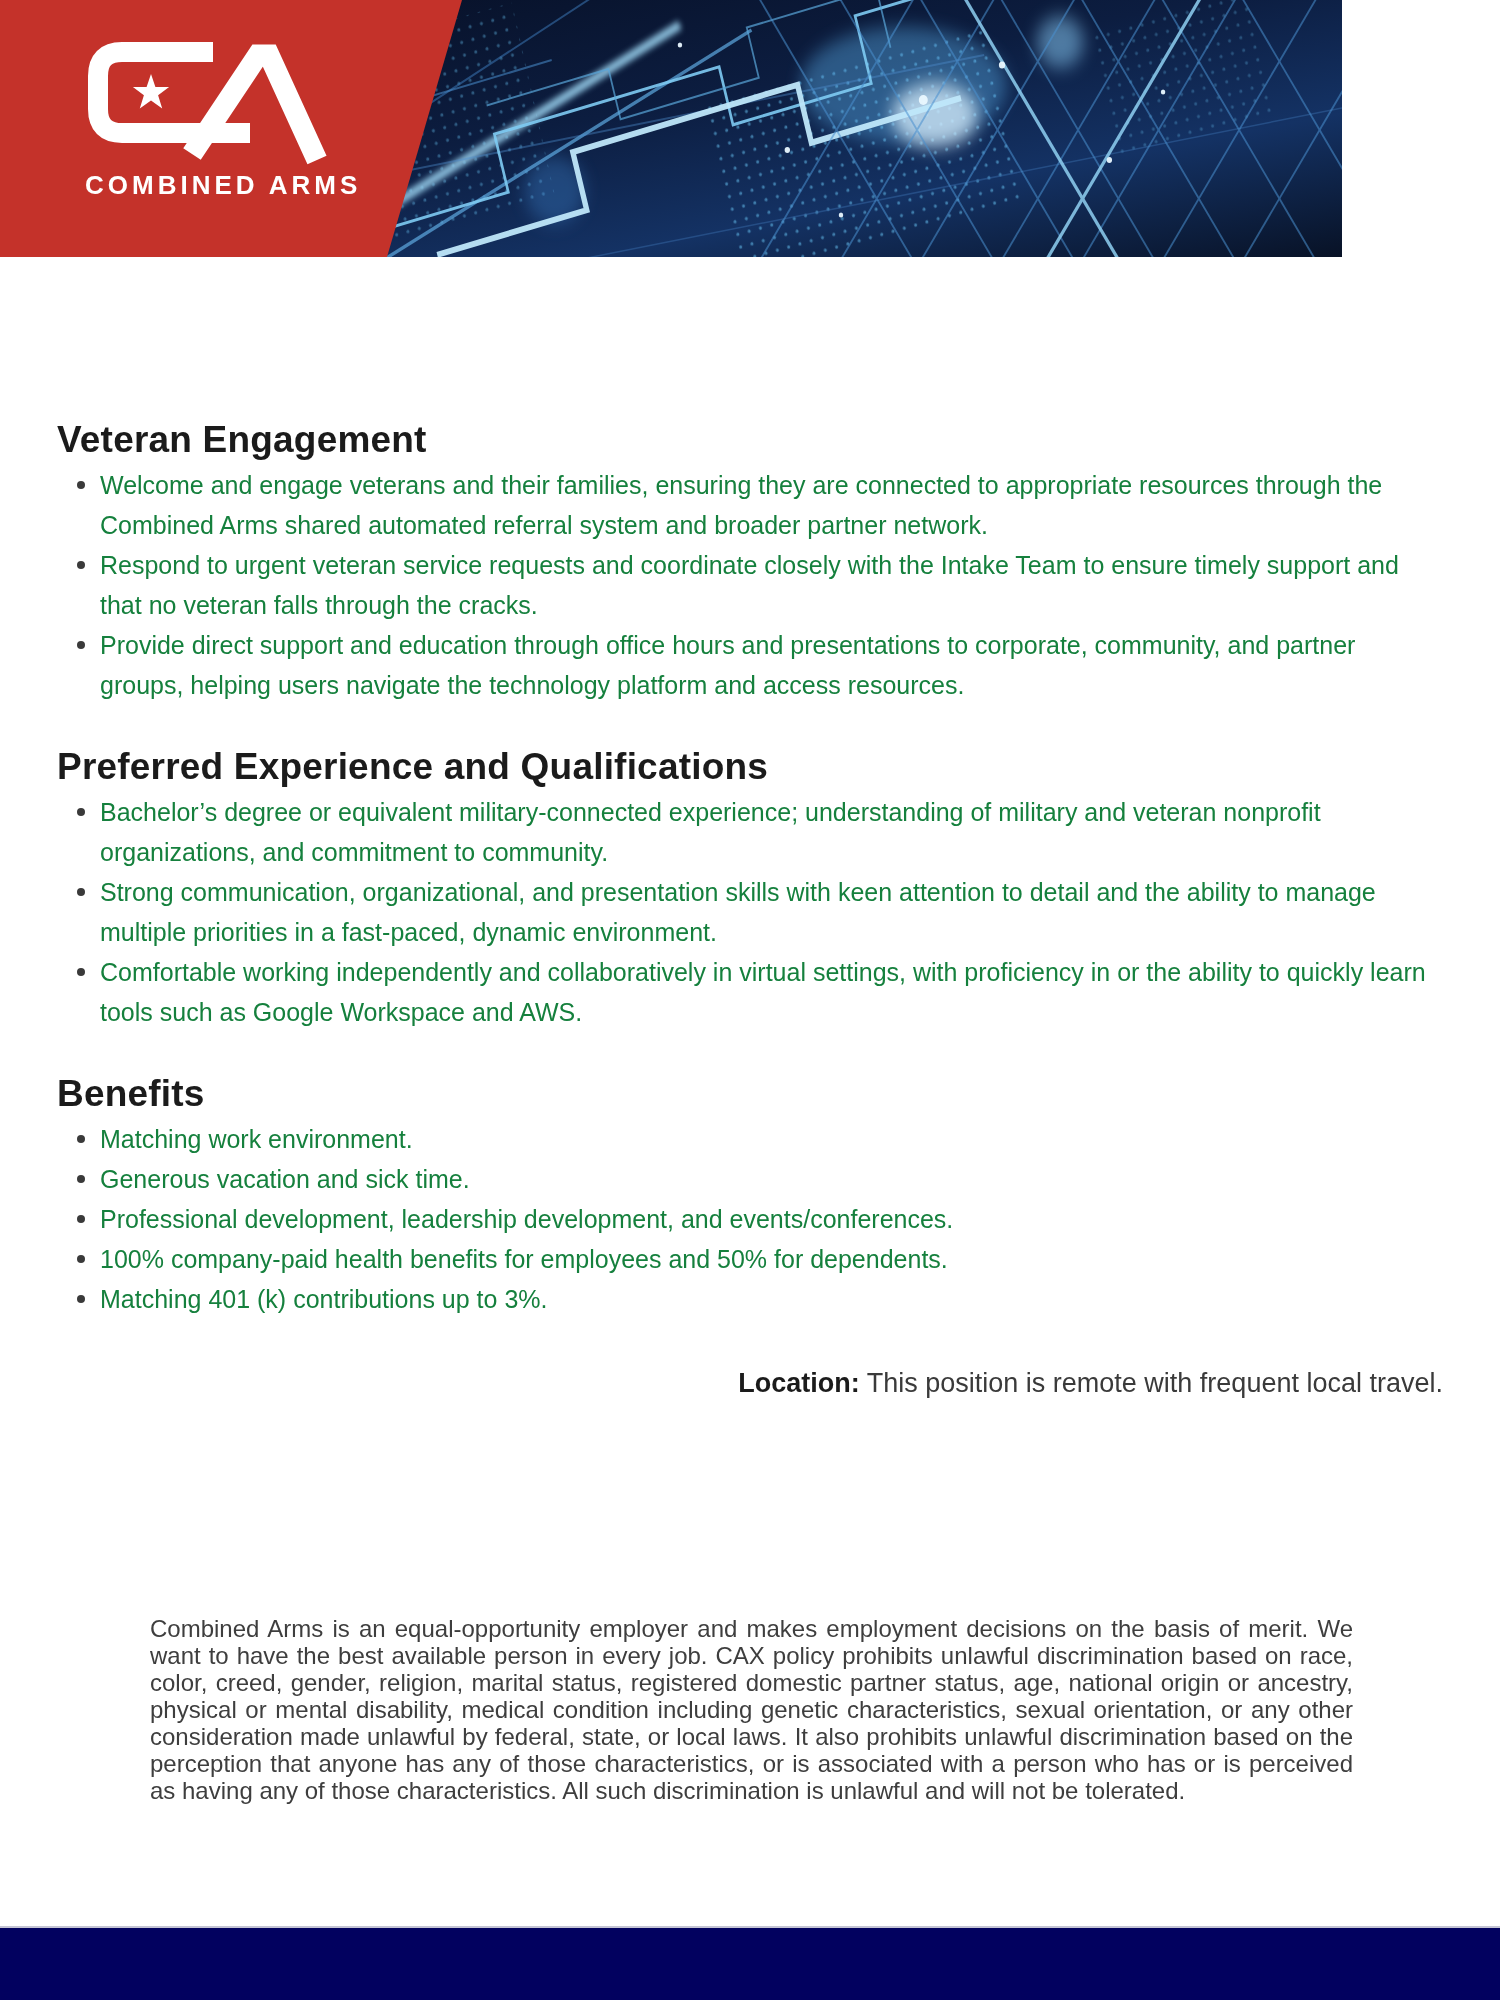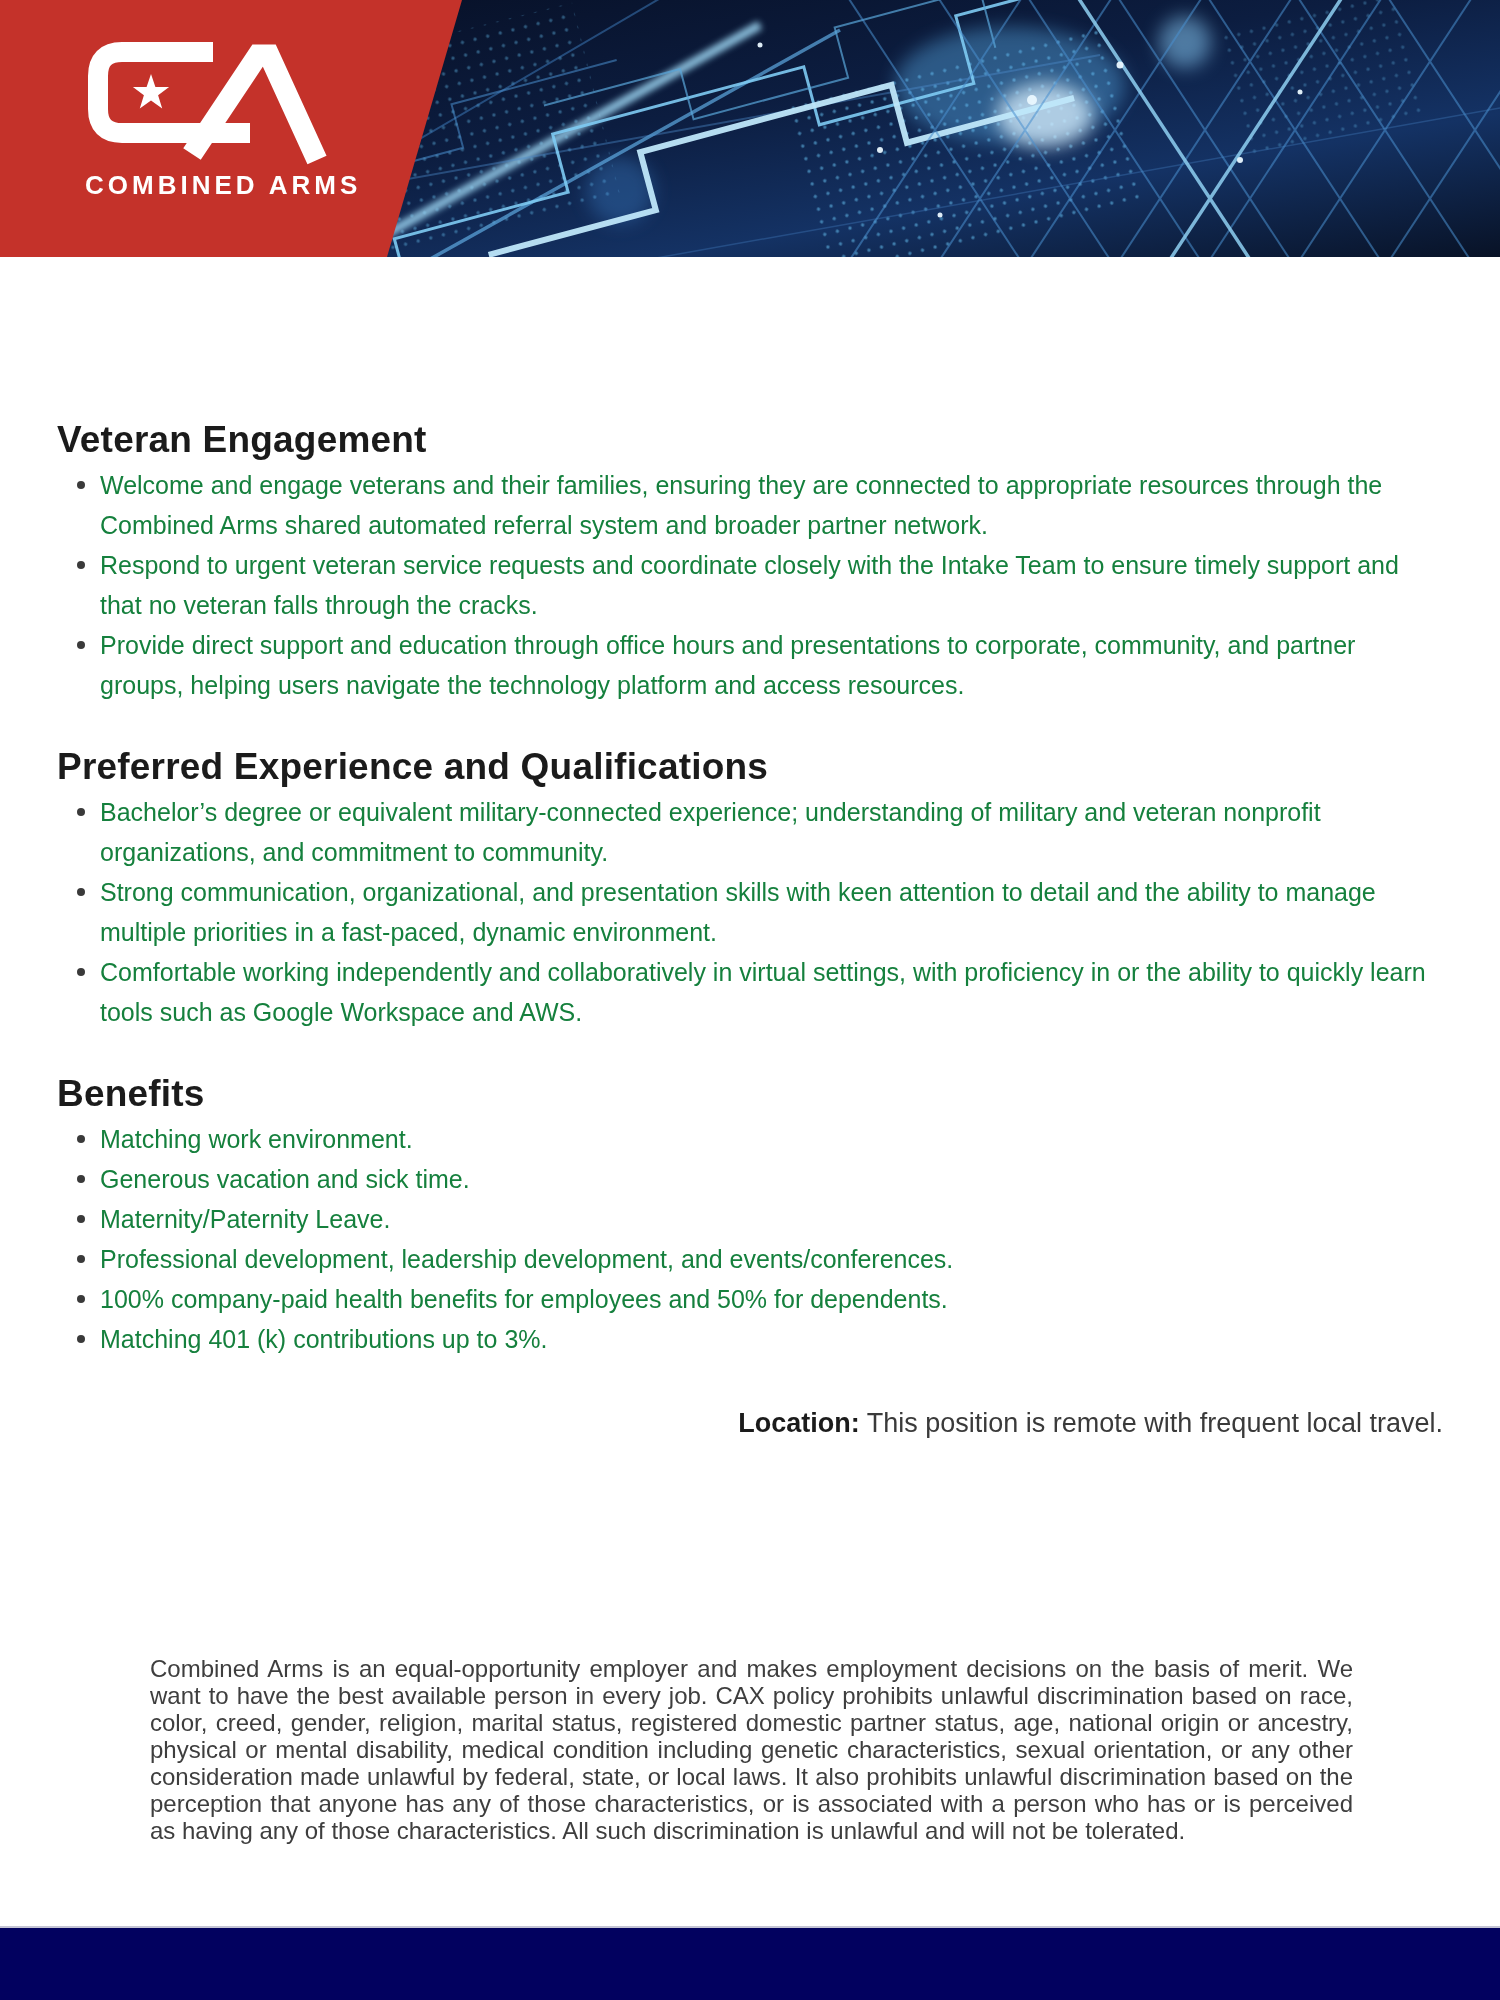--- a/index.html
+++ b/index.html
@@ -11,21 +11,21 @@
     margin: 0 auto;
     background: #ffffff;
     overflow: hidden;
     font-family: "Liberation Sans", "DejaVu Sans", sans-serif;
     color: #383838;
   }
 
   
   .hero {
     position: relative;
-    width: 1500px;
+    width: 1342px;
     height: 257px;
     overflow: hidden;
     background: #0a1530;
   }
   .hero-bg { position: absolute; inset: 0; width: 100%; height: 100%; display: block; }
   .brand-banner {
     position: absolute;
     top: 0; left: 0;
     width: 470px; height: 257px;
     background: #c4322a;
@@ -188,21 +188,20 @@
         <li>Strong communication, organizational, and presentation skills with keen attention to detail and the ability to manage multiple priorities in a fast-paced, dynamic environment.</li>
         <li>Comfortable working independently and collaboratively in virtual settings, with proficiency in or the ability to quickly learn tools such as Google Workspace and AWS.</li>
       </ul>
     </section>
 
     <section>
       <h2>Benefits</h2>
       <ul>
         <li>Matching work environment.</li>
         <li>Generous vacation and sick time.</li>
-        <li>Maternity/Paternity Leave.</li>
         <li>Professional development, leadership development, and events/conferences.</li>
         <li>100% company-paid health benefits for employees and 50% for dependents.</li>
         <li>Matching 401 (k) contributions up to 3%.</li>
       </ul>
     </section>
 
     <p class="location-line">
       <span class="location-label">Location:</span>
       <span>This position is remote with frequent local travel.</span>
     </p>

